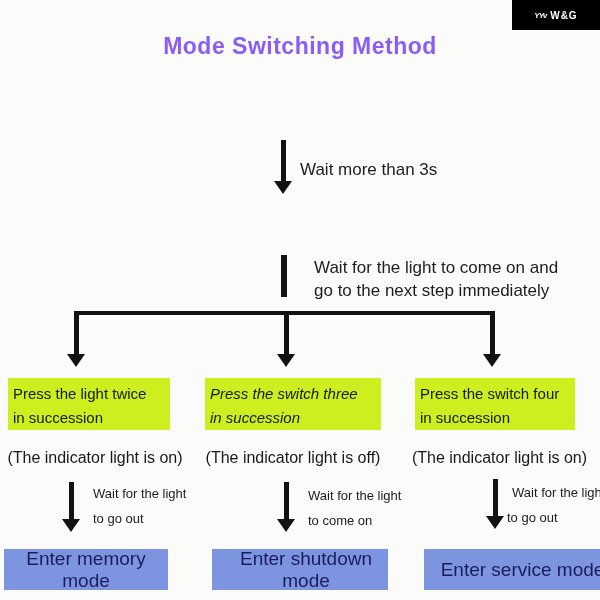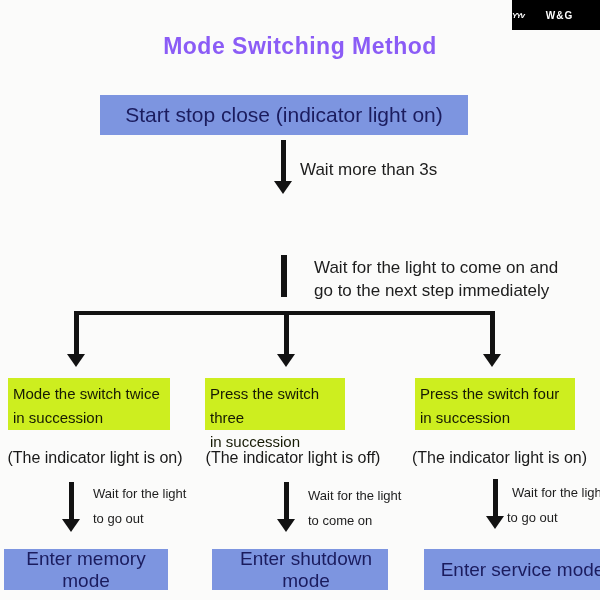--- a/index.html
+++ b/index.html
@@ -5,21 +5,21 @@
   html,body{margin:0;padding:0;}
   #stage{
     position:relative;width:600px;height:600px;
     background:var(--bg,#fbfbfa);
     font-family:"Liberation Sans","DejaVu Sans",sans-serif;
     overflow:hidden;color:#111;
   }
   .brandbar{
     position:absolute;left:512px;top:0;width:88px;height:30px;
     background:var(--badge,#000);color:#fff;
-    display:flex;align-items:center;gap:22px;
+    display:flex;align-items:center;justify-content:center;gap:4px;
   }
   .brand-marks{font-size:8px;font-weight:bold;font-style:italic;letter-spacing:-1px;}
   .brand-text{font-size:10px;font-weight:bold;letter-spacing:1px;}
   .title{
     position:absolute;left:0;top:33px;width:600px;text-align:center;
     font-size:23px;font-weight:bold;color:#8b5cf6;letter-spacing:.5px;
   }
   .box{position:absolute;display:flex;align-items:center;box-sizing:border-box;}
   .blue{background:var(--blue,#7d95e0);color:var(--navy,#1b1c5e);}
   .green{background:var(--green,#cdee1f);color:#161a04;}
@@ -43,21 +43,20 @@
 
 <div id="stage">
 
   <div class="brandbar">
     <span class="brand-marks">YYv</span>
     <span class="brand-text">W&amp;G</span>
   </div>
 
   <div class="title">Mode Switching Method</div>
 
-  <div class="box blue center start-box">Start stop close (indicator light on)</div>
 
   <div class="arrow" style="left:274px;top:140px;height:54px;">
     <i class="stem" style="height:42px;"></i>
     <i class="head"></i>
   </div>
   <div class="lbl lbl-big" style="left:300px;top:160px;">Wait more than 3s</div>
 
 
   <div class="vline" style="left:281px;top:255px;width:6px;height:42px;"></div>
   <div class="lbl lbl-big" style="left:314px;top:281px;">go to the next step immediately</div>
@@ -73,34 +72,34 @@
     <i class="stem" style="height:44px;"></i>
     <i class="head"></i>
   </div>
   <div class="arrow" style="left:483px;top:311px;height:56px;">
     <i class="stem" style="height:44px;"></i>
     <i class="head"></i>
   </div>
 
   <div class="box green action-box" style="left:8px;width:162px;">
     <span>
-      <span>Mode the switch twice</span><br>
+      <span>Press the light twice</span><br>
       <span>in succession</span>
     </span>
   </div>
   <div class="indicator" style="left:0px;width:190px;">(The indicator light is on)</div>
   <div class="arrow" style="left:62px;top:482px;height:50px;">
     <i class="stem" style="height:38px;"></i>
     <i class="head"></i>
   </div>
   <div class="lbl lbl-sm" style="left:93px;top:486px;">Wait for the light</div>
   <div class="lbl lbl-sm" style="left:93px;top:511px;">to go out</div>
   <div class="box blue center result-box" style="left:4px;width:164px;">Enter memory mode</div>
 
-  <div class="box green action-box" style="left:205px;width:140px;">
+  <div class="box green action-box" style="left:205px;width:176px;font-style:italic;">
     <span>
       <span>Press the switch three</span><br>
       <span>in succession</span>
     </span>
   </div>
   <div class="indicator" style="left:198px;width:190px;">(The indicator light is off)</div>
   <div class="arrow" style="left:277px;top:482px;height:50px;">
     <i class="stem" style="height:38px;"></i>
     <i class="head"></i>
   </div>

